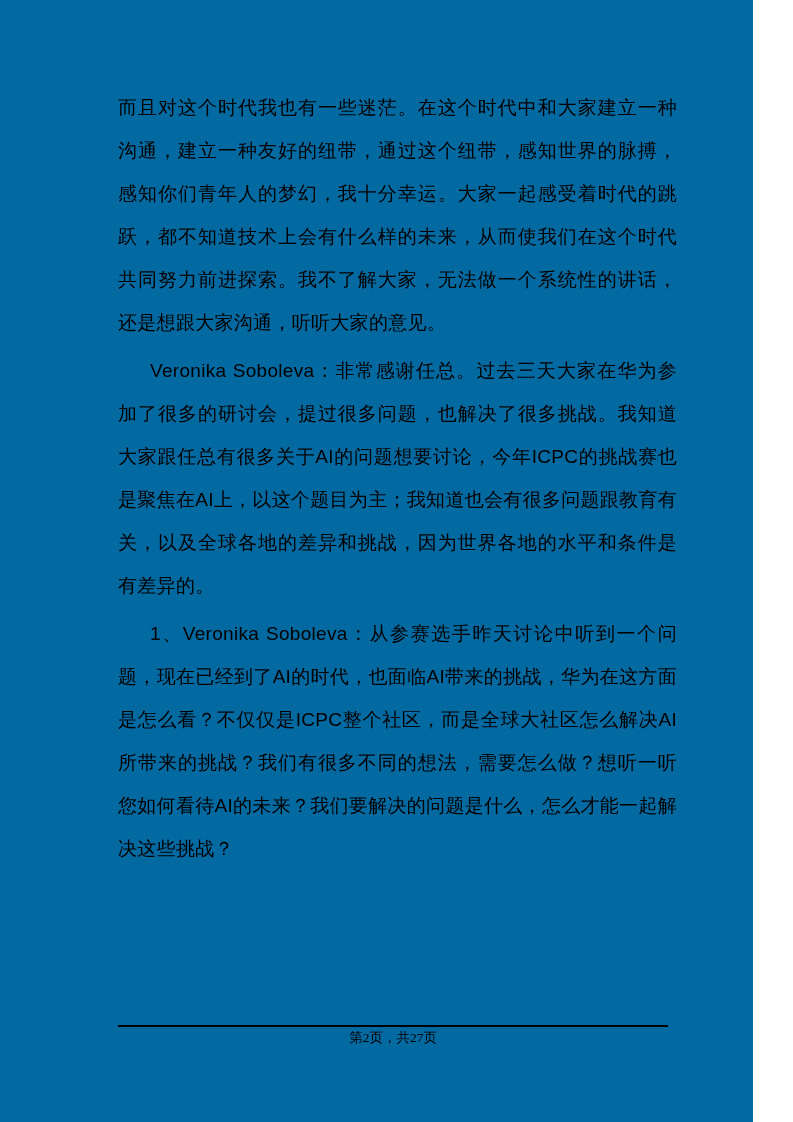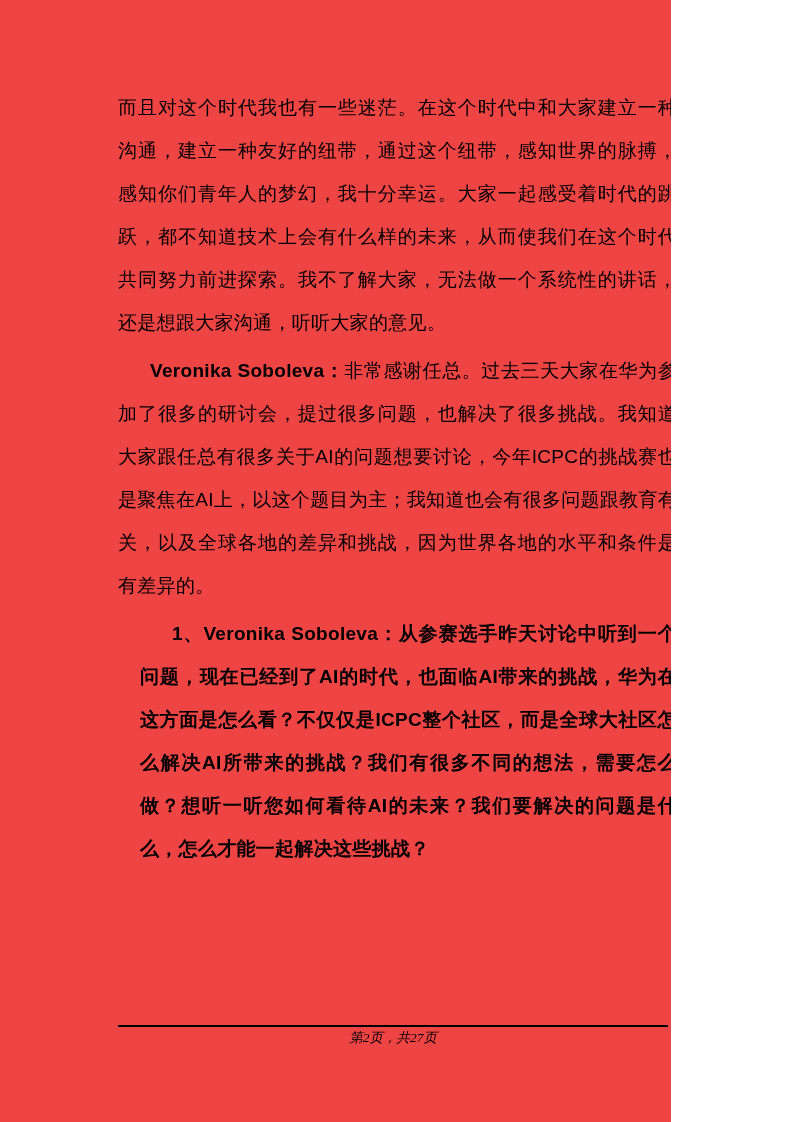--- a/index.html
+++ b/index.html
@@ -2,23 +2,23 @@
 <html><head>
 <meta charset="utf-8">
 <style>
   html, body {
     margin: 0;
     padding: 0;
     background: #ffffff;
   }
   .page {
     position: relative;
-    width: 671px;
+    width: 753px;
     height: 1122px;
-    background: #ef4444;
+    background: #0369a1;
     color: #000000;
     font-family: "Liberation Sans", sans-serif;
     overflow: hidden;
   }
   .content {
     position: absolute;
     left: 118px;
     top: 86px;
     width: 559px;
   }
@@ -28,33 +28,31 @@
     line-height: 43px;
     text-align: justify;
     text-indent: 32px;
     letter-spacing: 0.3px;
     word-break: break-word;
   }
   .para.no-indent {
     text-indent: 0;
   }
   .seg-bold {
-    font-weight: bold;
+    font-weight: normal;
   }
   .para.all-bold {
-    font-weight: bold;
-    margin-left: 22px;
+    font-weight: normal;
   }
   .footer {
     position: absolute;
     left: 118px;
     top: 1025px;
     width: 550px;
     border-top: 2px solid #000000;
-    font-style: italic;
   }
   .footer-text {
     font-family: "Liberation Serif", serif;
     font-size: 13.5px;
     line-height: 19px;
     text-align: center;
     padding-top: 1px;
     color: #000000;
   }
 </style>

